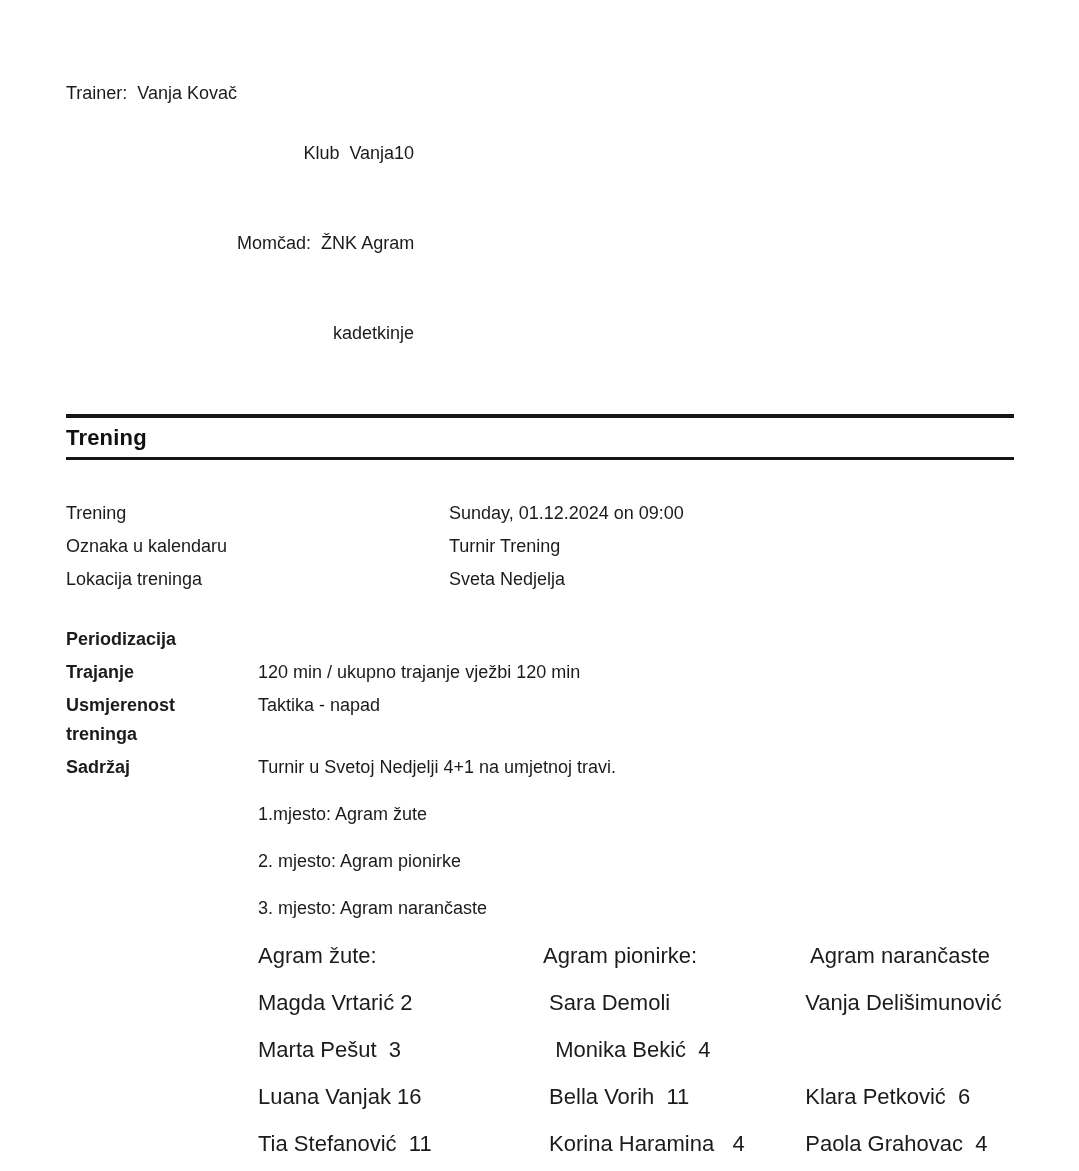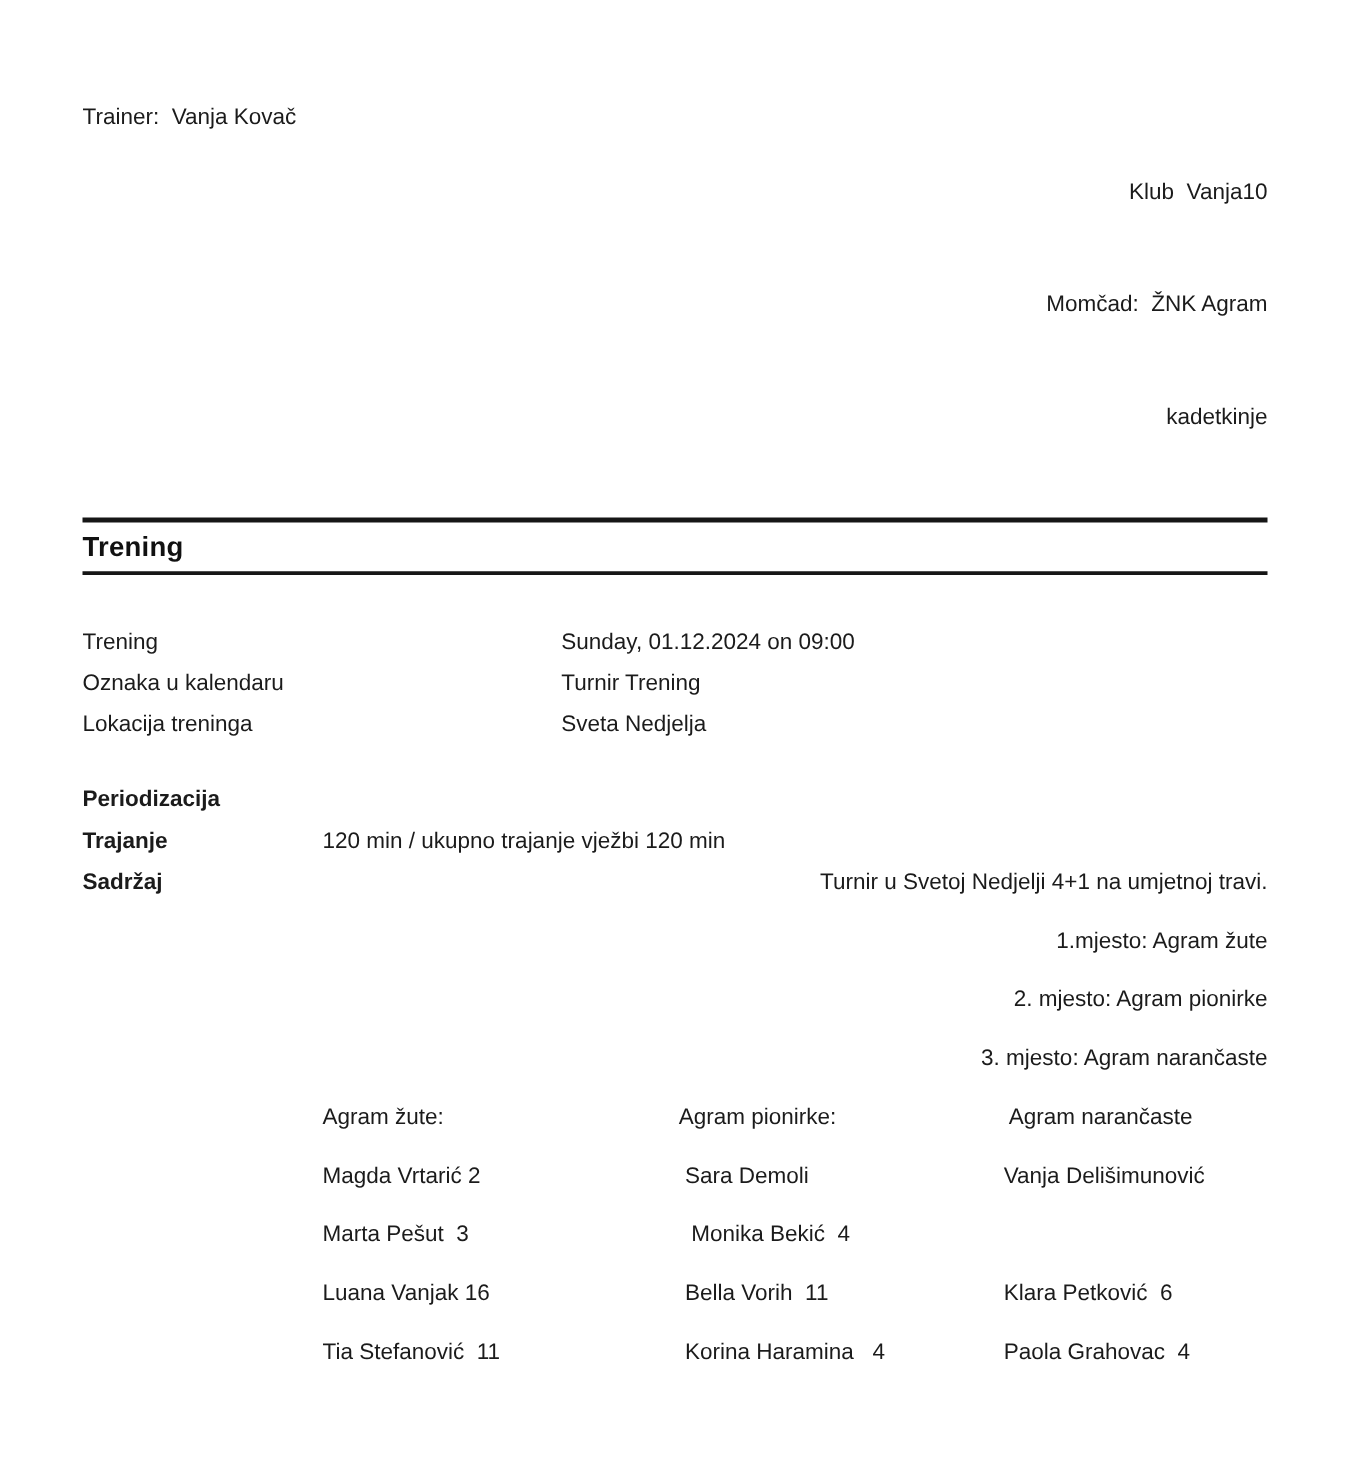--- a/index.html
+++ b/index.html
@@ -12,21 +12,21 @@
     position: relative;
     width: 1079px;
     height: 1171px;
     background: #ffffff;
     padding: 78px 65px 0 66px;
     overflow: hidden;
   }
   .txt { font-size: 18px; line-height: 29px; white-space: pre-wrap; }
 
   
-  .hdr { display: flex; justify-content: space-between; align-items: flex-start; }
+  .hdr { display: flex; justify-content: flex-start; align-items: flex-start; }
   .hdr-left { font-size: 18px; line-height: 30px; white-space: pre; }
   .hdr-right { text-align: right; font-size: 18px; line-height: 30px; white-space: pre; }
 
   
   .title-band {
     margin-top: 6px;
     border-top: 4px solid #161616;
     border-bottom: 3px solid #161616;
     padding: 7px 0 6px 0;
   }
@@ -38,26 +38,26 @@
   .row .lbl { flex: 0 0 383px; }
   .row .val { flex: 1 1 auto; }
 
   
   .period { margin-top: 31px; }
   .period-heading { font-size: 18px; font-weight: 700; line-height: 29px; margin-bottom: 4px; }
   .prow { display: flex; margin-bottom: 4px; }
   .prow .lbl { flex: 0 0 192px; padding-right: 18px; font-weight: bold; }
   .prow .val { flex: 1 1 auto; }
 
-  .content-block p { margin: 0 0 18px 0; text-align: right; }
+  .content-block p { margin: 0 0 18px 0; }
 
   
   .roster { width: 100%; }
   .roster-row { display: grid; grid-template-columns: 285px 250px 1fr; margin-bottom: 18px; }
-  .roster-row .cell { white-space: pre; font-size: 18px; line-height: 29px; }
+  .roster-row .cell { white-space: pre; font-size: 22px; line-height: 29px; }
   .group-gap { height: 26px; }
 </style>
 </head>
 <body>
 
 <div class="page">
 
   <div class="hdr">
     <div class="hdr-left">Trainer:  Vanja Kovač</div>
     <div class="hdr-right">
@@ -87,20 +87,24 @@
   </div>
 
   <div class="period">
     <div class="period-heading">Periodizacija</div>
 
     <div class="prow">
       <div class="lbl txt">Trajanje</div>
       <div class="val txt">120 min / ukupno trajanje vježbi 120 min</div>
     </div>
 
+    <div class="prow">
+      <div class="lbl txt">Usmjerenost treninga</div>
+      <div class="val txt">Taktika - napad</div>
+    </div>
 
     <div class="prow">
       <div class="lbl txt">Sadržaj</div>
       <div class="val content-block">
         <p class="txt">Turnir u Svetoj Nedjelji 4+1 na umjetnoj travi.</p>
         <p class="txt">1.mjesto: Agram žute</p>
         <p class="txt">2. mjesto: Agram pionirke</p>
         <p class="txt">3. mjesto: Agram narančaste</p>
 
         <div class="roster">

